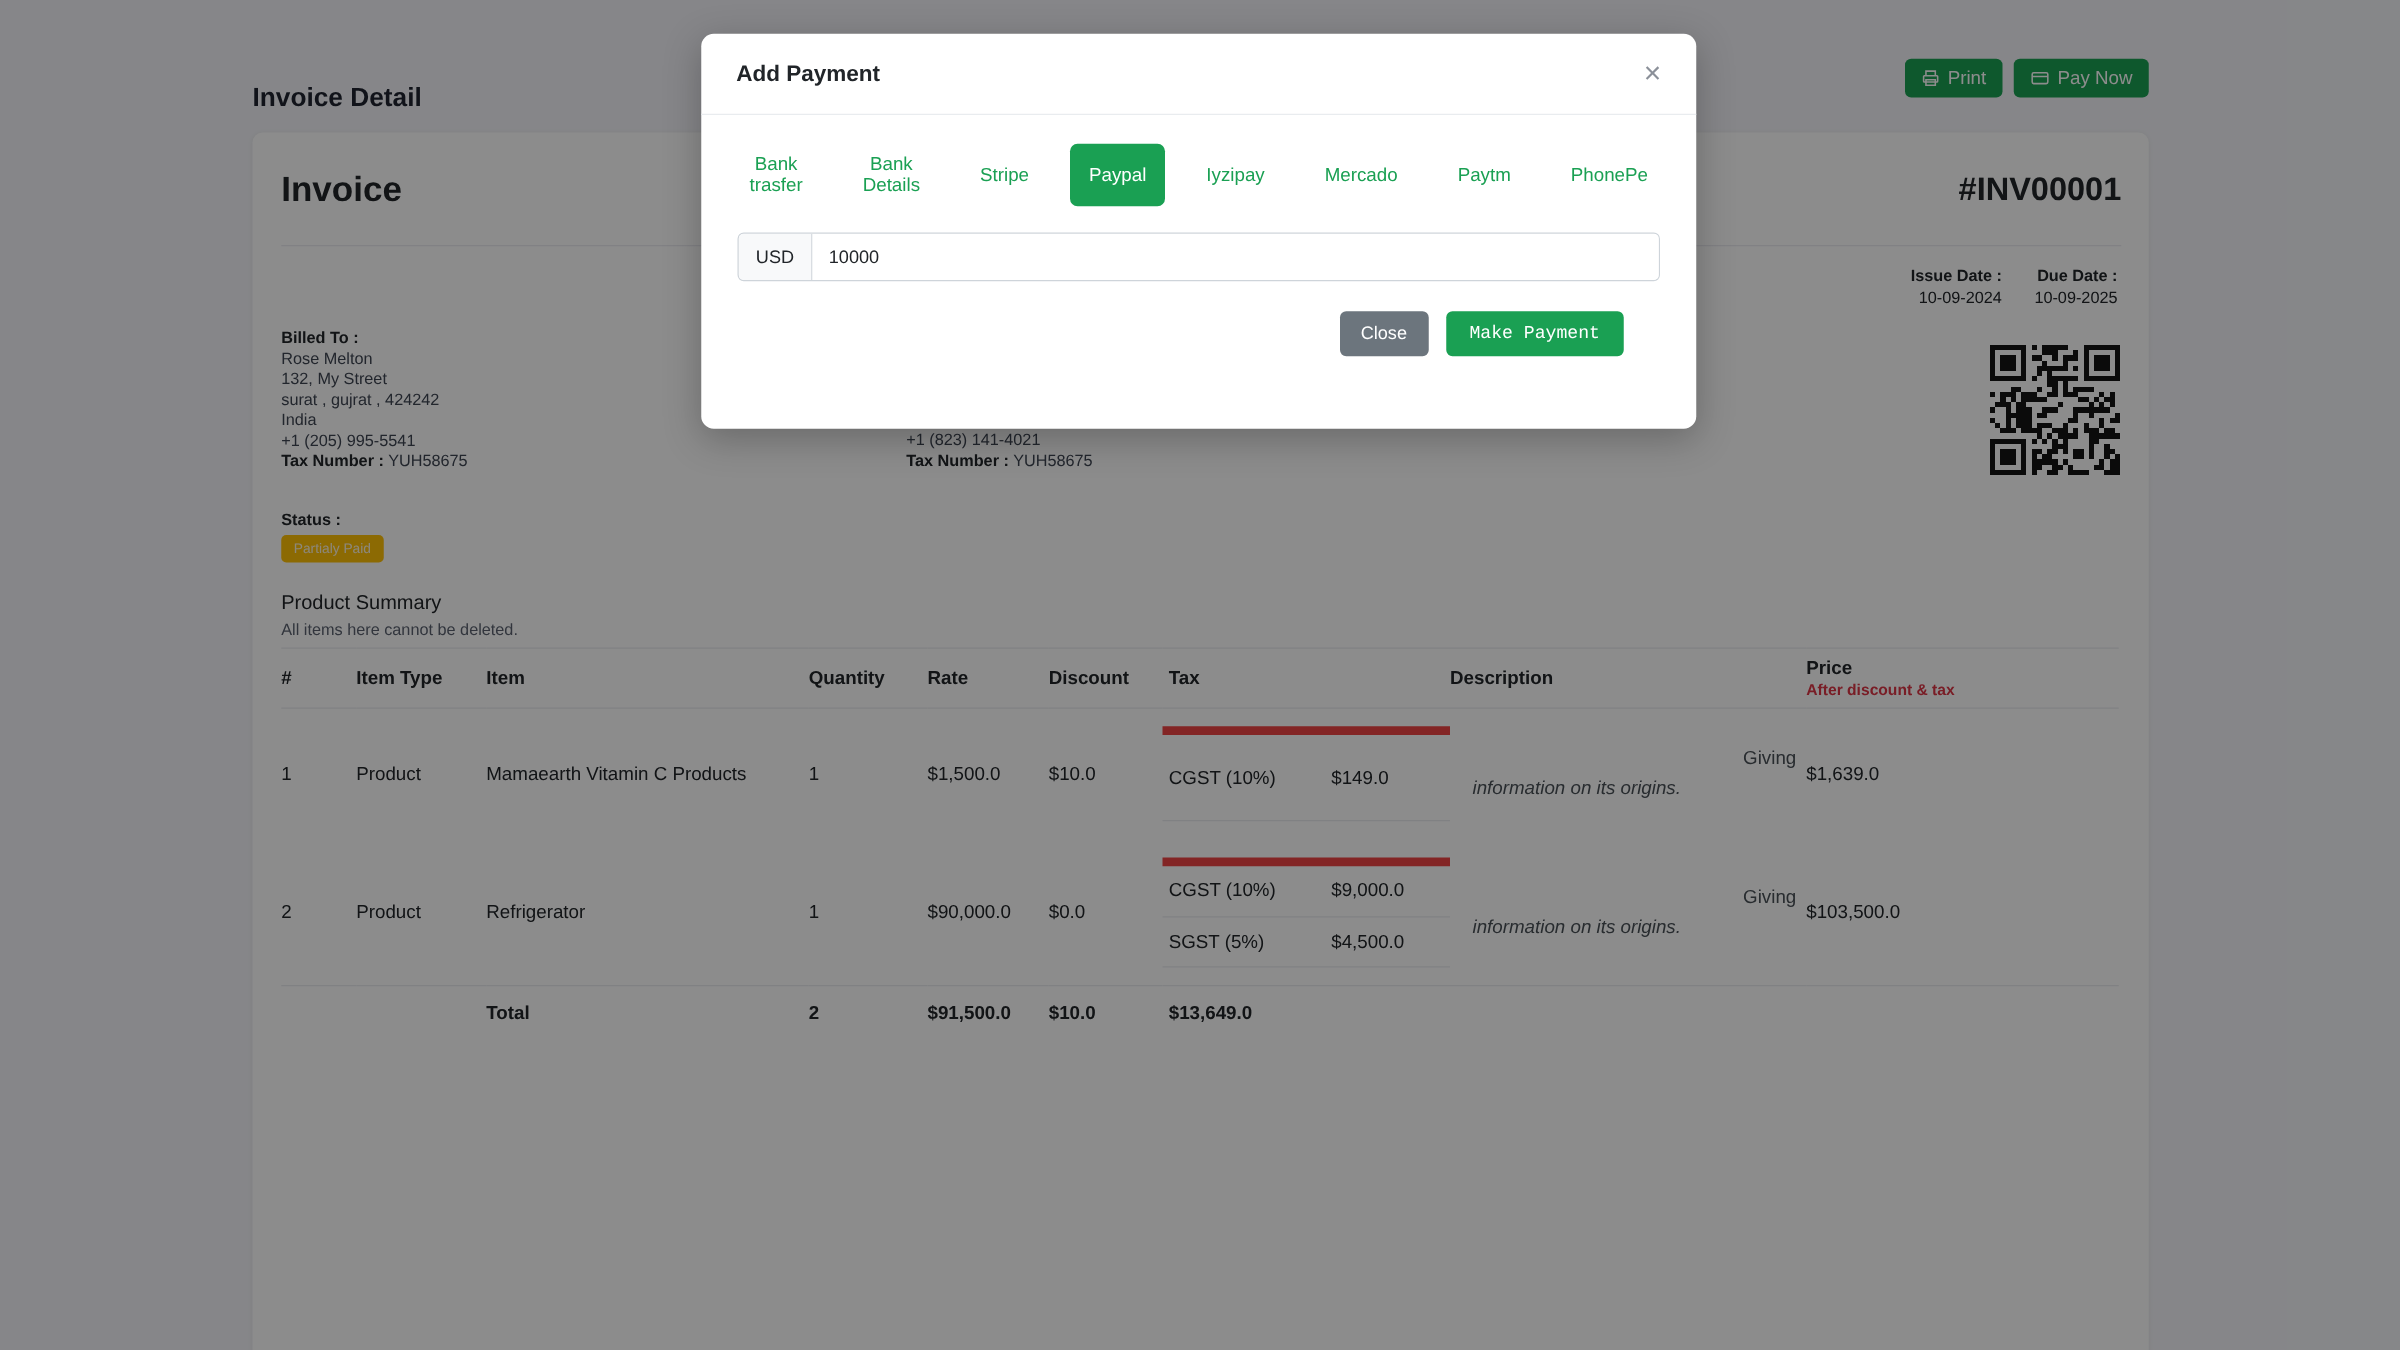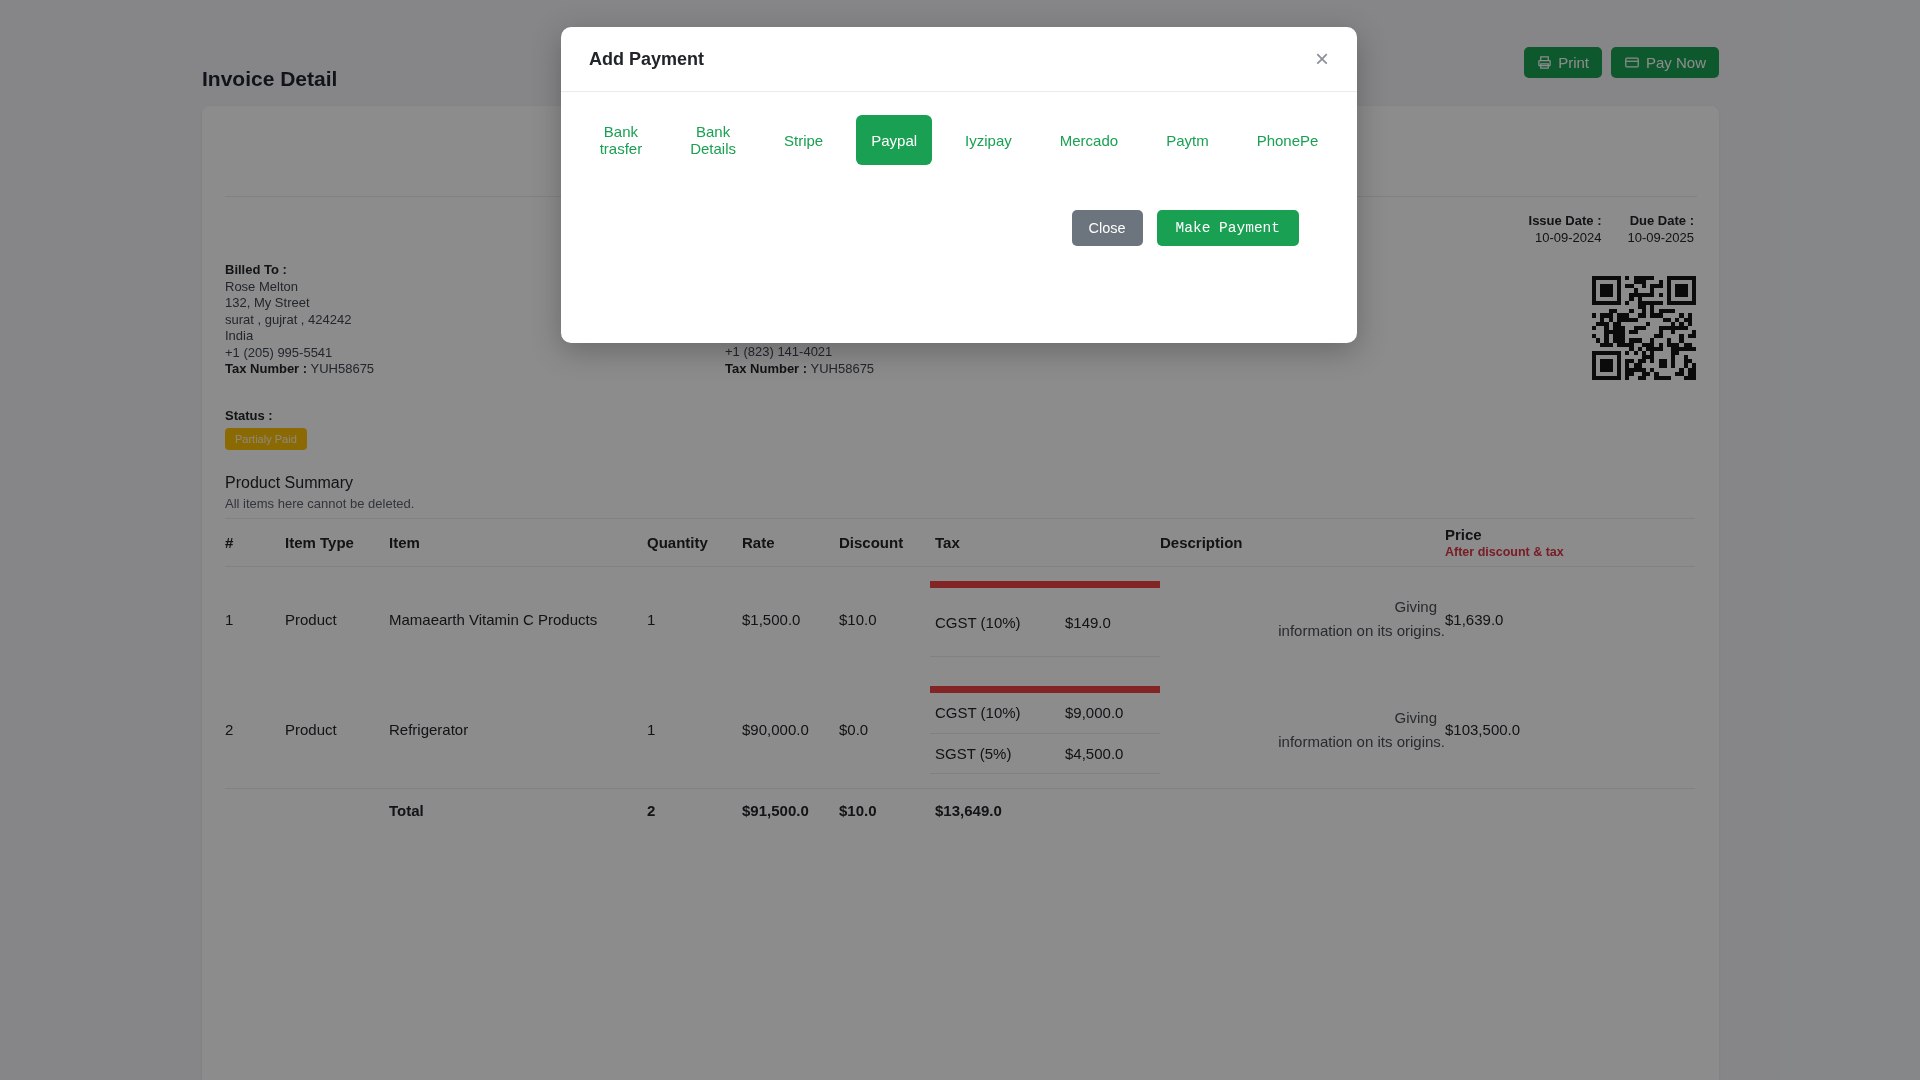--- a/index.html
+++ b/index.html
@@ -61,21 +61,21 @@
   tbody tr.item-row1 { height:105px; }
   tbody tr.item-row2 { height:109px; }
   td.tax-cell { vertical-align:middle; }
   .tax-wrap { border-top:7px solid #ef4444; border-bottom:1px solid #e9ecef; margin:14px 0; }
   .tax-line { display:flex; align-items:center; height:40px; padding-left:5px; }
   .tax-line + .tax-line { border-top:1px solid #e9ecef; }
   .tax-line .tax-name { width:130px; }
   .tax-line.single { height:68px; }
   td.desc-cell { color:#495057; }
   .desc-l1 { text-align:right; padding-right:8px; line-height:24px; }
-  .desc-l2 { text-align:right; padding-left:18px; line-height:24px; }
+  .desc-l2 { text-align:left; padding-left:18px; line-height:24px;font-style:italic; }
   td.desc-cell, th.col-desc { padding-left:18px; }
   td.desc-cell { padding-left:0; }
   td.price-cell { text-align:right; padding-right:26px; }
   tr.total-row { height:44px; }
   tr.total-row td { border-top:1px solid #e9ecef; font-weight:bold; }
 
   
   .overlay { position:absolute; inset:0; background:rgba(0,0,0,0.45); z-index:50; }
   .modal { position:absolute; left:561px; top:27px; width:796px; height:316px; background:#fff;
            border-radius:10px; z-index:100; box-shadow:0 8px 30px rgba(0,0,0,.25); }
@@ -126,20 +126,24 @@
             <rect x="2" y="5" width="20" height="14" rx="2"></rect>
               <path d="M2 10h20"></path>
           </svg>
         </span>
         <span>Pay Now</span>
       </button>
     </div>
   </div>
 
   <div class="card">
+    <div class="inv-head">
+      <div class="inv-title">Invoice</div>
+      <div class="inv-number">#INV00001</div>
+    </div>
     <hr class="inv-hr">
 
     <div class="dates">
       <div class="date-block">
         <div class="date-label">Issue Date :</div>
         <div>10-09-2024</div>
       </div>
       <div class="date-block">
         <div class="date-label">Due Date :</div>
         <div>10-09-2025</div>
@@ -500,20 +504,24 @@
       <div class="tabs">
           <button class="tab">Bank trasfer</button>
           <button class="tab">Bank Details</button>
           <button class="tab">Stripe</button>
           <button class="tab active">Paypal</button>
           <button class="tab">Iyzipay</button>
           <button class="tab">Mercado</button>
           <button class="tab">Paytm</button>
           <button class="tab">PhonePe</button>
         </div>
+      <div class="input-group">
+        <div class="currency">USD</div>
+        <input class="amount-input" type="text" value="10000" style="">
+      </div>
       <div class="modal-footer">
         <button class="btn-close">Close</button>
         <button class="btn-submit">Make Payment</button>
       </div>
     </div>
   </div>
 
 </div>
 
 </body></html>

